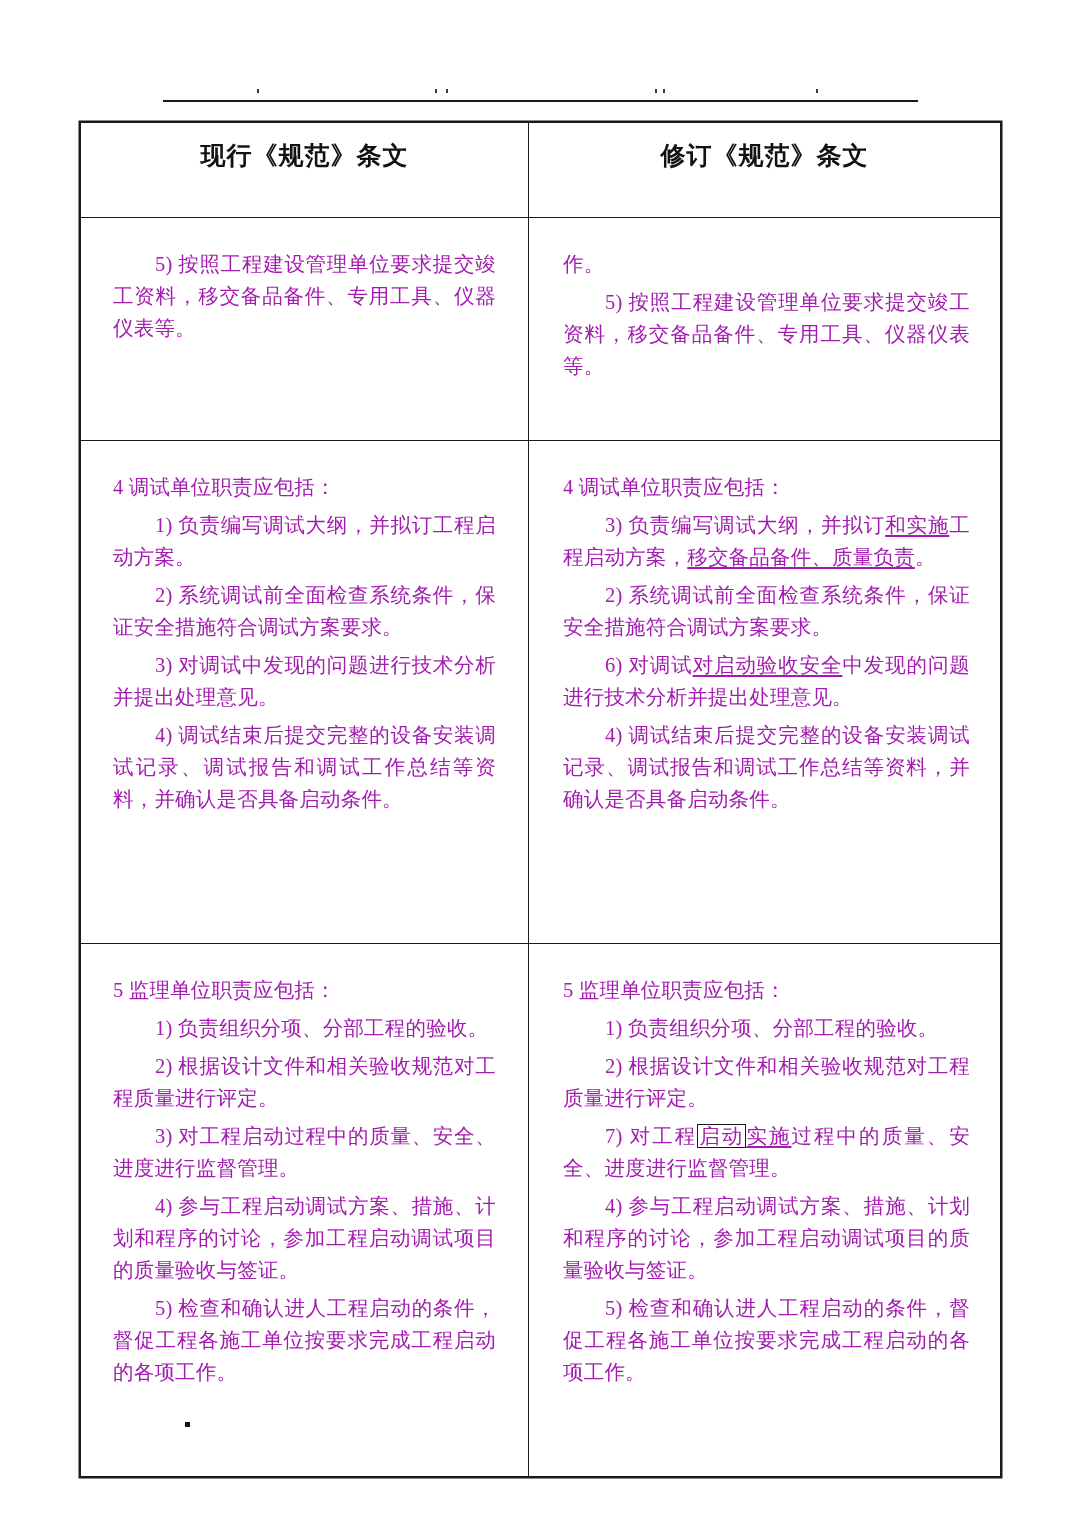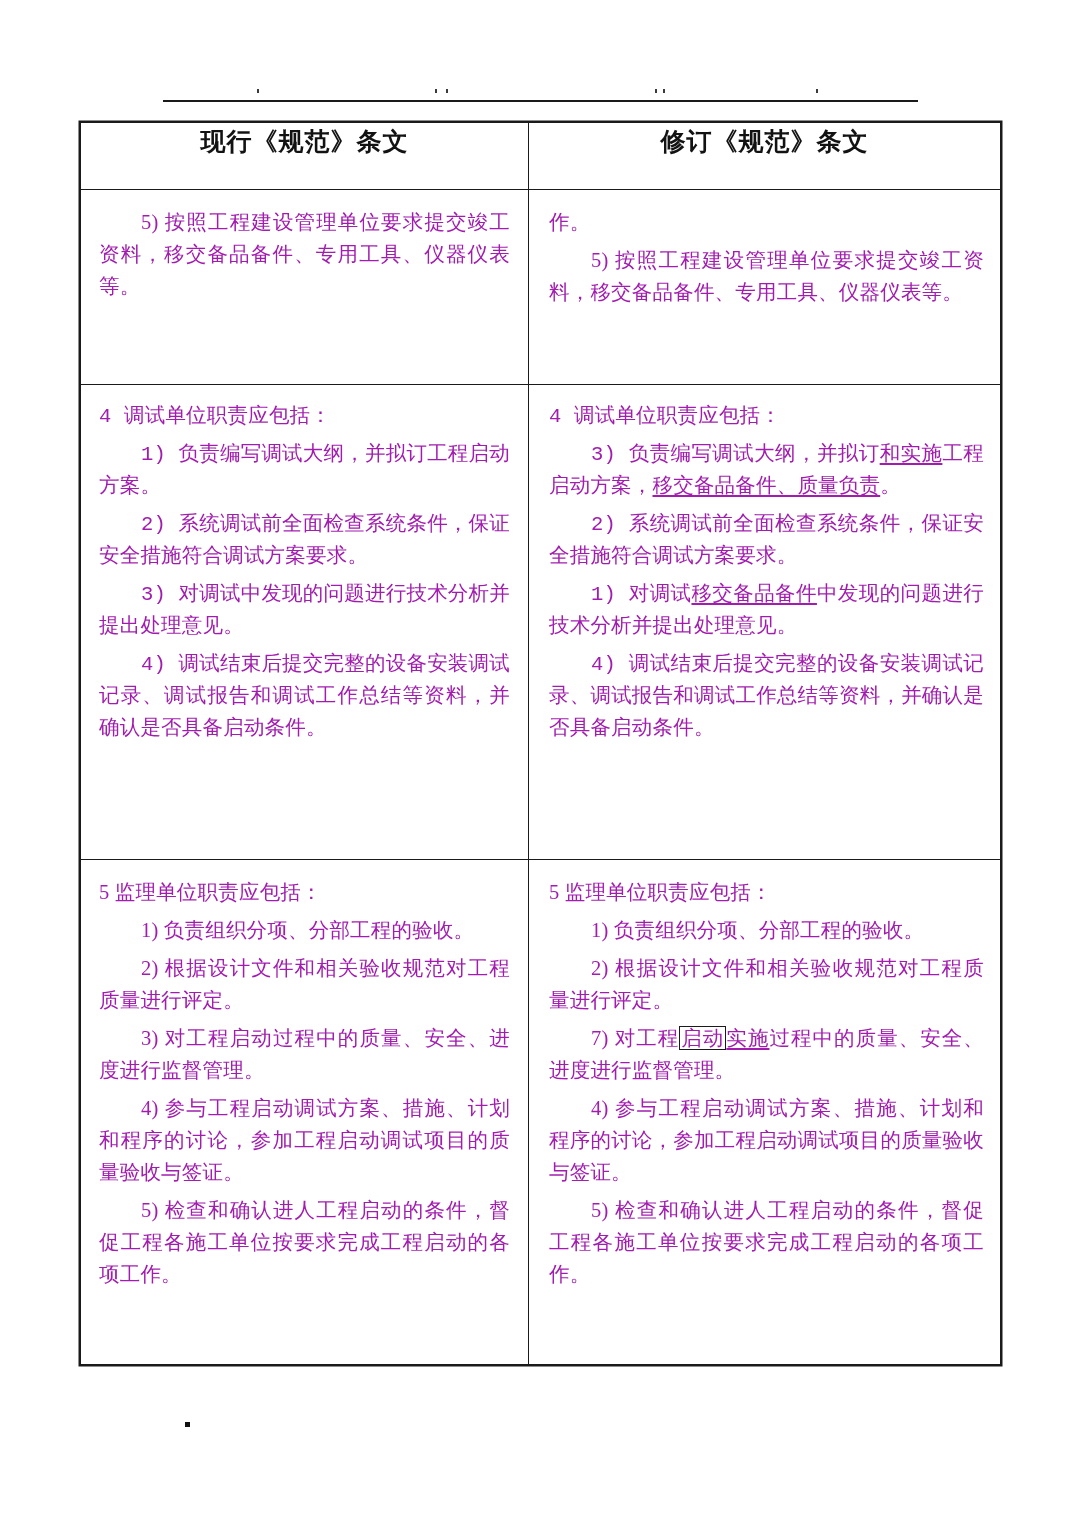--- a/index.html
+++ b/index.html
@@ -76,21 +76,21 @@
   .cmp-table th {
     border: 1.5px solid #1a1a1a;
   }
   .cmp-table {
     outline: 1.5px solid #1a1a1a;
     box-shadow: 0 0 0 1.5px #1a1a1a;
   }
   .cmp-table th,
   .cmp-table td {
     vertical-align: top;
-    padding: 2px;
+    padding: 16px;
   }
 
   .col-left { width: 448px; }
   .col-right { width: 472px; }
 
   .hdr-cell {
     height: 62px;
     text-align: center;
     vertical-align: middle;
     font-size: 25px;
@@ -123,21 +123,21 @@
     text-underline-offset: 3px;
     text-decoration-thickness: 1.5px;
   }
   .boxed {
     border: 1.5px solid #1a1a1a;
     padding: 0 1px;
   }
 
   
   .row-a .cell-inner { min-height: 160px; }
-  .row-b .cell-inner { min-height: 440px; font-family: Liberation Mono, monospace; }
+  .row-b .cell-inner { min-height: 440px; }
   .row-c .cell-inner { min-height: 470px; }
 </style>
 </head>
 <body>
 
 <div class="page">
 
   <div class="header-rule-wrap">
     <span class="speck s1"></span>
     <span class="speck s2"></span>
@@ -181,21 +181,21 @@
               <p class="para ind gap"><span>2) 系统调试前全面检查系统条件，保证安全措施符合调试方案要求。</span></p>
               <p class="para ind gap"><span>3) 对调试中发现的问题进行技术分析并提出处理意见。</span></p>
               <p class="para ind gap"><span>4) 调试结束后提交完整的设备安装调试记录、调试报告和调试工作总结等资料，并确认是否具备启动条件。</span></p>
             </div>
         </td>
         <td>
           <div class="cell-inner right-pad">
               <p class="para"><span>4 调试单位职责应包括：</span></p>
               <p class="para ind gap"><span>3) 负责编写调试大纲，并拟订</span><span class="u">和实施</span><span>工程启动方案，</span><span class="u">移交备品备件、质量负责</span><span>。</span></p>
               <p class="para ind gap"><span>2) 系统调试前全面检查系统条件，保证安全措施符合调试方案要求。</span></p>
-              <p class="para ind gap"><span>1) 对调试</span><span class="u">移交备品备件</span><span>中发现的问题进行技术分析并提出处理意见。</span></p>
+              <p class="para ind gap"><span>6) 对调试</span><span class="u">对启动验收安全</span><span>中发现的问题进行技术分析并提出处理意见。</span></p>
               <p class="para ind gap"><span>4) 调试结束后提交完整的设备安装调试记录、调试报告和调试工作总结等资料，并确认是否具备启动条件。</span></p>
             </div>
         </td>
       </tr>
       <tr class="row-c">
         <td>
           <div class="cell-inner">
               <p class="para"><span>5 监理单位职责应包括：</span></p>
               <p class="para ind gap"><span>1) 负责组织分项、分部工程的验收。</span></p>
               <p class="para ind gap"><span>2) 根据设计文件和相关验收规范对工程质量进行评定。</span></p>

